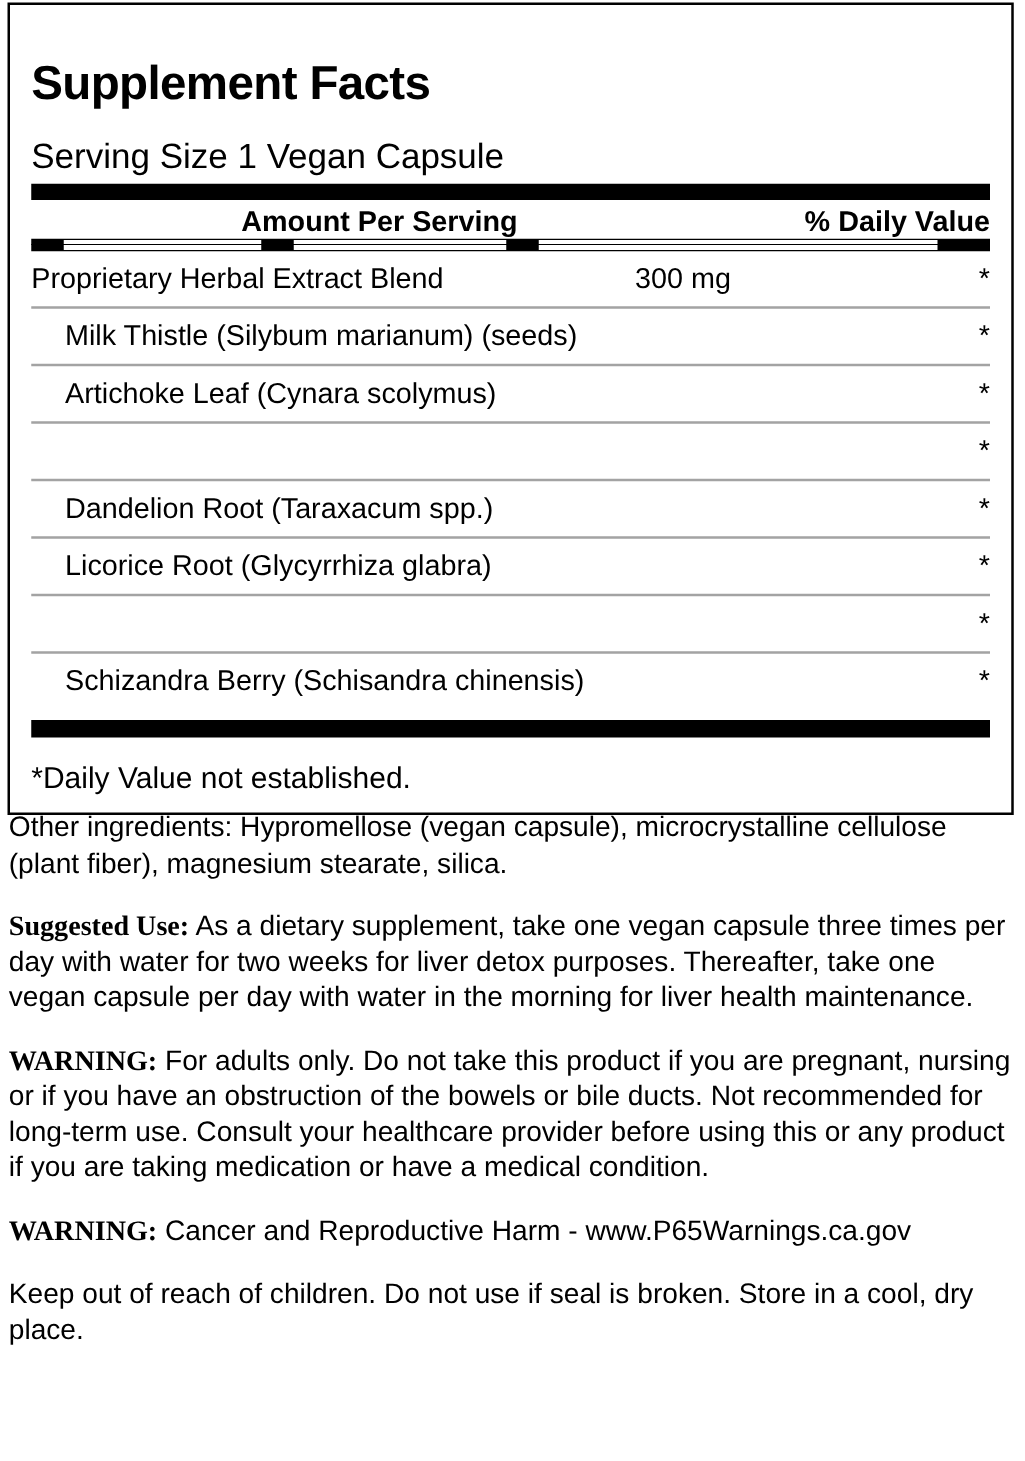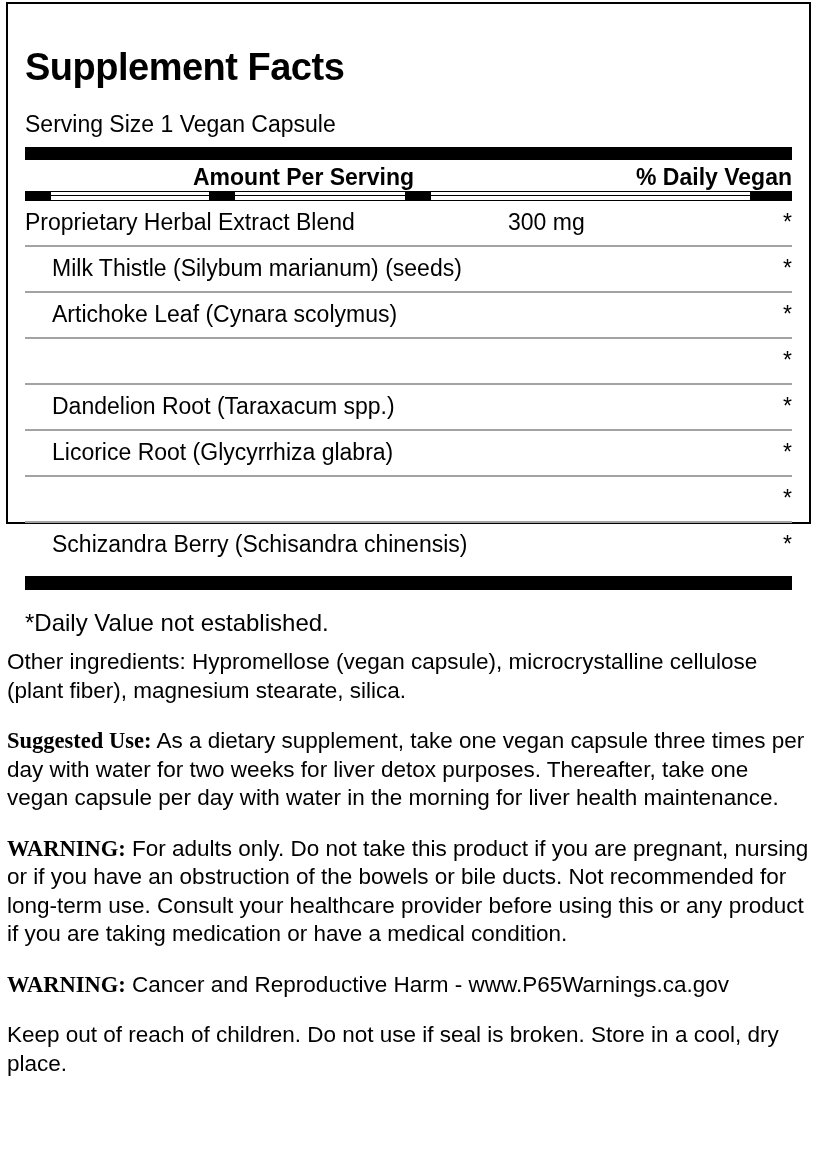--- a/index.html
+++ b/index.html
@@ -8,32 +8,32 @@
     width:820px; height:1169px;
     font-family:"Liberation Sans", sans-serif;
     color:#000;
     position:relative;
     overflow:hidden;
   }
 
   
   .facts-box {
     position:absolute; left:6px; top:2px;
-    width:805px; height:522px;
+    width:805px; height:650px;
     border:2px solid #000;
     padding:0 17px;
   }
   .sf-title {
     margin-top:42px;
     font-size:38px; font-weight:bold; letter-spacing:-0.5px;
     line-height:42px;
   }
   .serving {
     margin-top:23px;
-    font-size:23px; line-height:27px;
+    font-size:28px; line-height:27px;
   }
   .bar { background:#000; width:100%; }
   .bar-top { height:13px; margin-top:9px; }
   .bar-bottom { height:14px; margin-top:9px; }
 
   .col-heads {
     display:flex; justify-content:space-between; align-items:baseline;
     margin-top:5px;
     font-size:23px; font-weight:bold; line-height:24px;
   }
@@ -87,21 +87,21 @@
 <body>
 
 <div class="facts-box">
   <div class="sf-title">Supplement Facts</div>
   <div class="serving">Serving Size 1 Vegan Capsule</div>
 
   <div class="bar bar-top"></div>
 
   <div class="col-heads">
     <span class="amount-head">Amount Per Serving</span>
-    <span class="dv-head">% Daily Vegan</span>
+    <span class="dv-head">% Daily Value</span>
   </div>
 
   <div class="head-rule">
     <span class="blk blk1"></span>
     <span class="blk blk2"></span>
     <span class="blk blk3"></span>
     <span class="blk blk4"></span>
     <span class="blk blk5"></span>
   </div>
 

